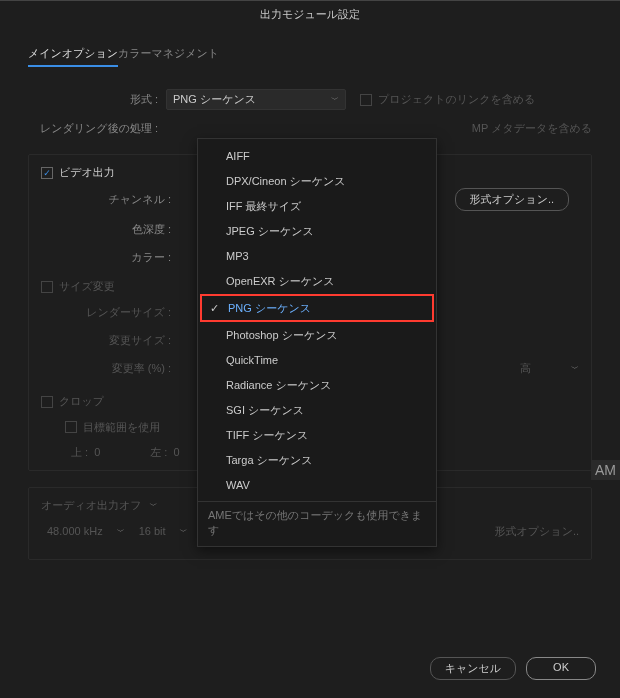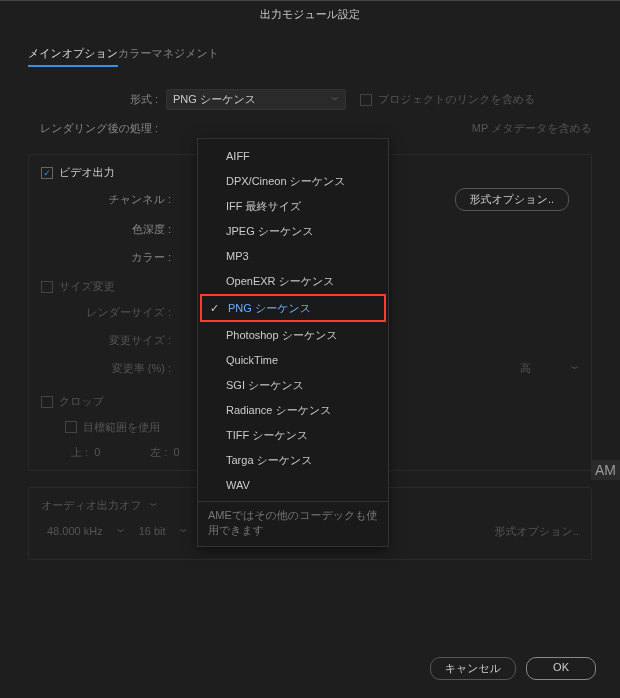--- a/index.html
+++ b/index.html
@@ -98,21 +98,21 @@
   .sect-head {
     display:flex; align-items:center;
     margin-bottom: 8px;
   }
 
   
   .dropdown {
     position: absolute;
     left: 197px;
     top: 110px;
-    width: 192px;
+    width: 240px;
     background: #1a1a1a;
     border: 1px solid #333;
     box-shadow: 0 4px 12px rgba(0,0,0,.5);
     z-index: 10;
     padding: 4px 0;
   }
   .dd-item {
     padding: 4px 8px 4px 26px;
     color: #ccc;
     position: relative;
@@ -260,22 +260,22 @@
   <div class="dropdown" id="dd">
       <div class="dd-item">AIFF</div>
       <div class="dd-item">DPX/Cineon シーケンス</div>
       <div class="dd-item">IFF 最終サイズ</div>
       <div class="dd-item">JPEG シーケンス</div>
       <div class="dd-item">MP3</div>
       <div class="dd-item">OpenEXR シーケンス</div>
       <div class="dd-item selected">PNG シーケンス</div>
       <div class="dd-item">Photoshop シーケンス</div>
       <div class="dd-item">QuickTime</div>
+      <div class="dd-item">Radiance シーケンス</div>
       <div class="dd-item">SGI シーケンス</div>
-      <div class="dd-item">Radiance シーケンス</div>
       <div class="dd-item">TIFF シーケンス</div>
       <div class="dd-item">Targa シーケンス</div>
       <div class="dd-item">WAV</div>
       <div class="dd-foot">AMEではその他のコーデックも使用できます</div>
     </div>
 
 </div>
 
 <div class="am-tag">AM</div>
 

